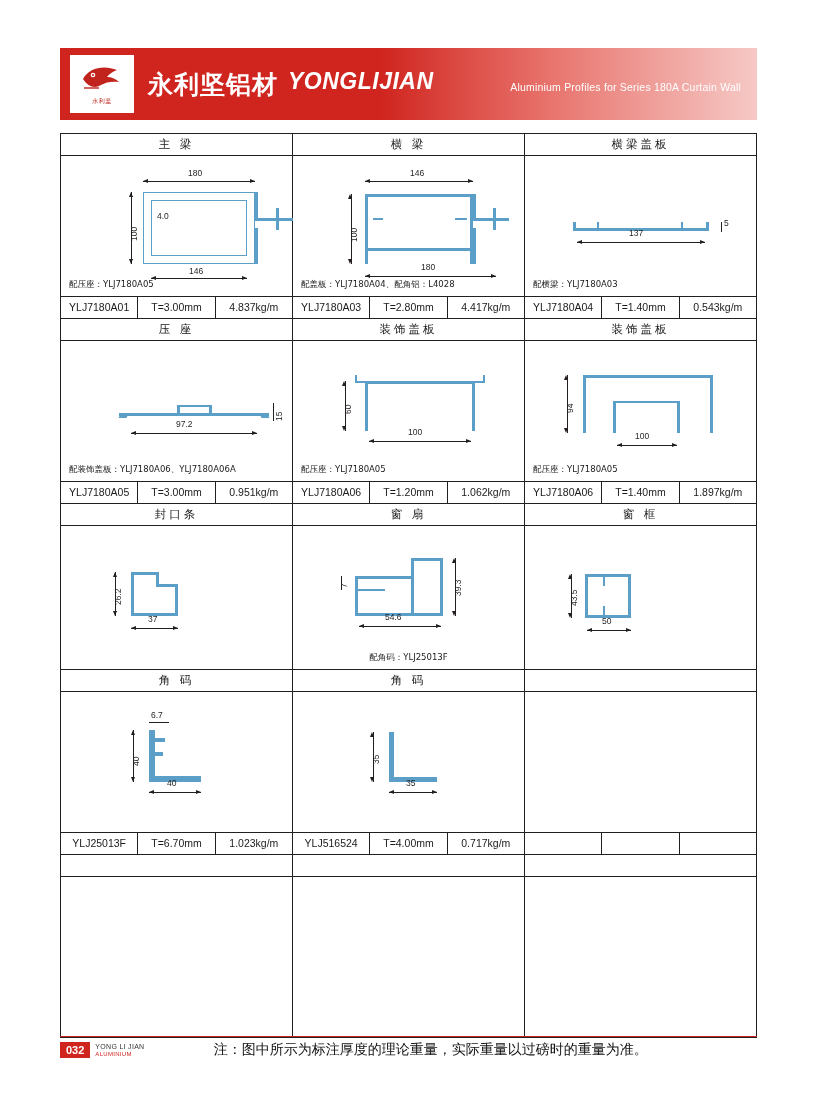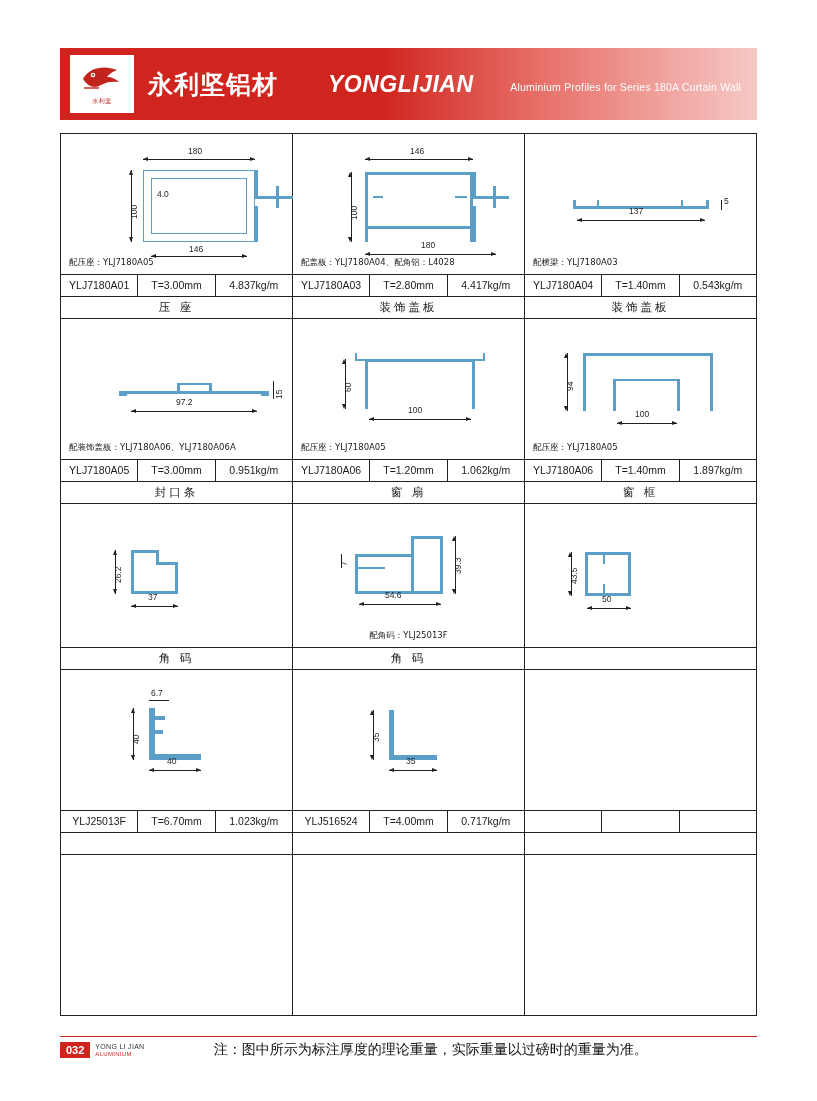--- a/index.html
+++ b/index.html
@@ -49,22 +49,21 @@
   .logo-caption {
     font-size: 6px;
     color: #c0241d;
     letter-spacing: .5px;
     margin-top: 1px;
   }
   .brand {
     color: #ffffff;
     margin-left: 14px;
     display: flex;
-    align-items: center;
-    gap: 40px;
+    align-items: flex-start;
   }
   .brand-cn {
     font-size: 25px;
     font-weight: bold;
     letter-spacing: 1px;
     font-family: "DejaVu Sans", sans-serif;
   }
   .brand-en {
     font-size: 23px;
     font-weight: bold;
@@ -247,20 +246,25 @@
       <span class="brand-en">YONGLIJIAN</span>
     </div>
     <div class="header-right">
       <div class="header-sub">Aluminium Profiles for Series 180A Curtain Wall</div>
     </div>
   </div>
 
   <table class="grid">
 
     <tbody>
+        <tr>
+      <td colspan="3" class="cap">主 梁</td>
+      <td colspan="3" class="cap">横 梁</td>
+      <td colspan="3" class="cap">横梁盖板</td>
+    </tr>
     <tr>
 
       <td colspan="3" class="draw">
         <div class="prof ol" style="left:82px;top:36px;width:112px;height:72px;"></div>
         <div class="prof ol" style="left:90px;top:44px;width:96px;height:56px;border-width:1.2px;"></div>
 
         <div class="prof fl" style="left:194px;top:62px;width:38px;height:3px;"></div>
         <div class="prof fl" style="left:215px;top:52px;width:3px;height:22px;"></div>
         <div class="prof fl" style="left:194px;top:36px;width:3px;height:26px;"></div>
         <div class="prof fl" style="left:194px;top:72px;width:3px;height:36px;"></div>

